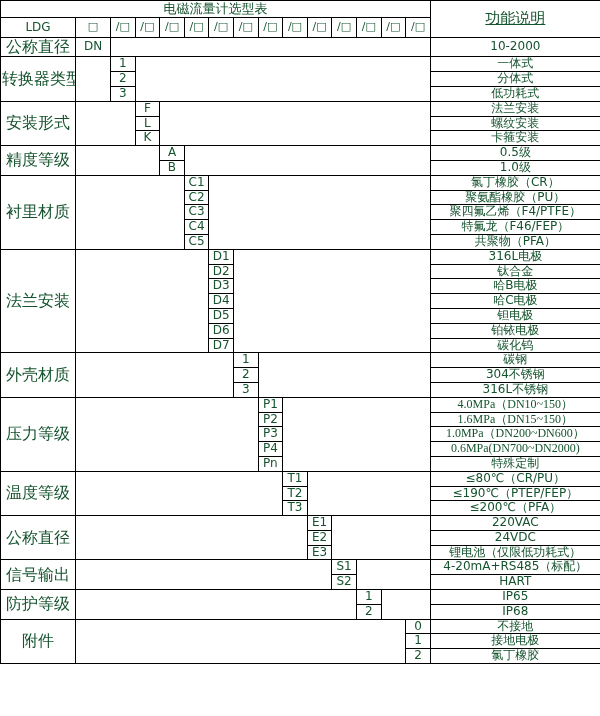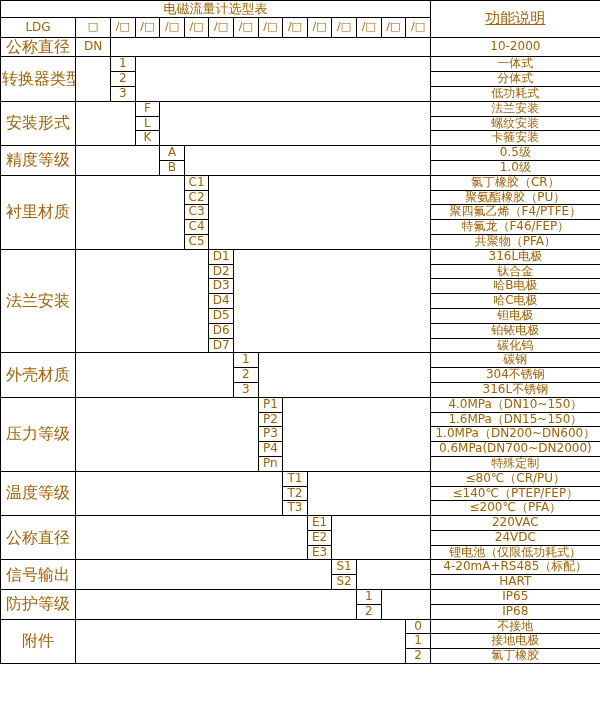--- a/index.html
+++ b/index.html
@@ -1,39 +1,39 @@
 <!DOCTYPE html>
 <html><head>
 <meta charset="utf-8">
 <style>
   html,body{margin:0;padding:0;background:#fff;}
   .page{width:600px;height:716px;background:#fff;overflow:hidden;}
   table.sel{
     width:600px;height:616px;
     border-collapse:collapse;table-layout:fixed;
     font-family:"DejaVu Sans","Liberation Sans",sans-serif;
-    font-size:12px;color:#a16207;
+    font-size:12px;color:#14532d;
   }
   table.sel td{
     border:1px solid #000;
     padding:0 1px;
     text-align:center;
     vertical-align:middle;
     line-height:1.15;
     white-space:nowrap;
     overflow:hidden;
   }
   tr.title-row{height:17px;}
   tr.model-row{height:20px;}
   td.title{font-size:13px;}
   td.desc-h{font-size:15px;text-decoration:underline;}
   td.cat{font-size:16px;}
   td.lbl-ldg{text-align:left;padding-left:12px;}
   td.code-dn{text-align:left;padding-left:2px;}
-  td.al{text-align:left;padding-left:2px;}
+  td.al{text-align:left;padding-left:2px;font-family:Liberation Serif, serif;}
   td.slot,td.box{font-size:11px;padding:0;}
 </style>
 </head>
 <body>
 
 <div class="page">
 <table class="sel">
   <colgroup>
     <col style="width:75px">
         <col style="width:35px">
@@ -225,21 +225,21 @@
 
   <tr>
     <td class="cat" rowspan="3">温度等级</td>
     <td rowspan="3" colspan="8"></td>
     <td>T1</td>
     <td rowspan="3" colspan="5"></td>
     <td>≤80℃（CR/PU）</td>
   </tr>
   <tr>
     <td>T2</td>
-    <td>≤140℃（PTEP/FEP）</td>
+    <td>≤190℃（PTEP/FEP）</td>
   </tr>
   <tr>
     <td>T3</td>
     <td>≤200℃（PFA）</td>
   </tr>
 
   <tr>
     <td class="cat" rowspan="3">公称直径</td>
     <td rowspan="3" colspan="9"></td>
     <td>E1</td>

